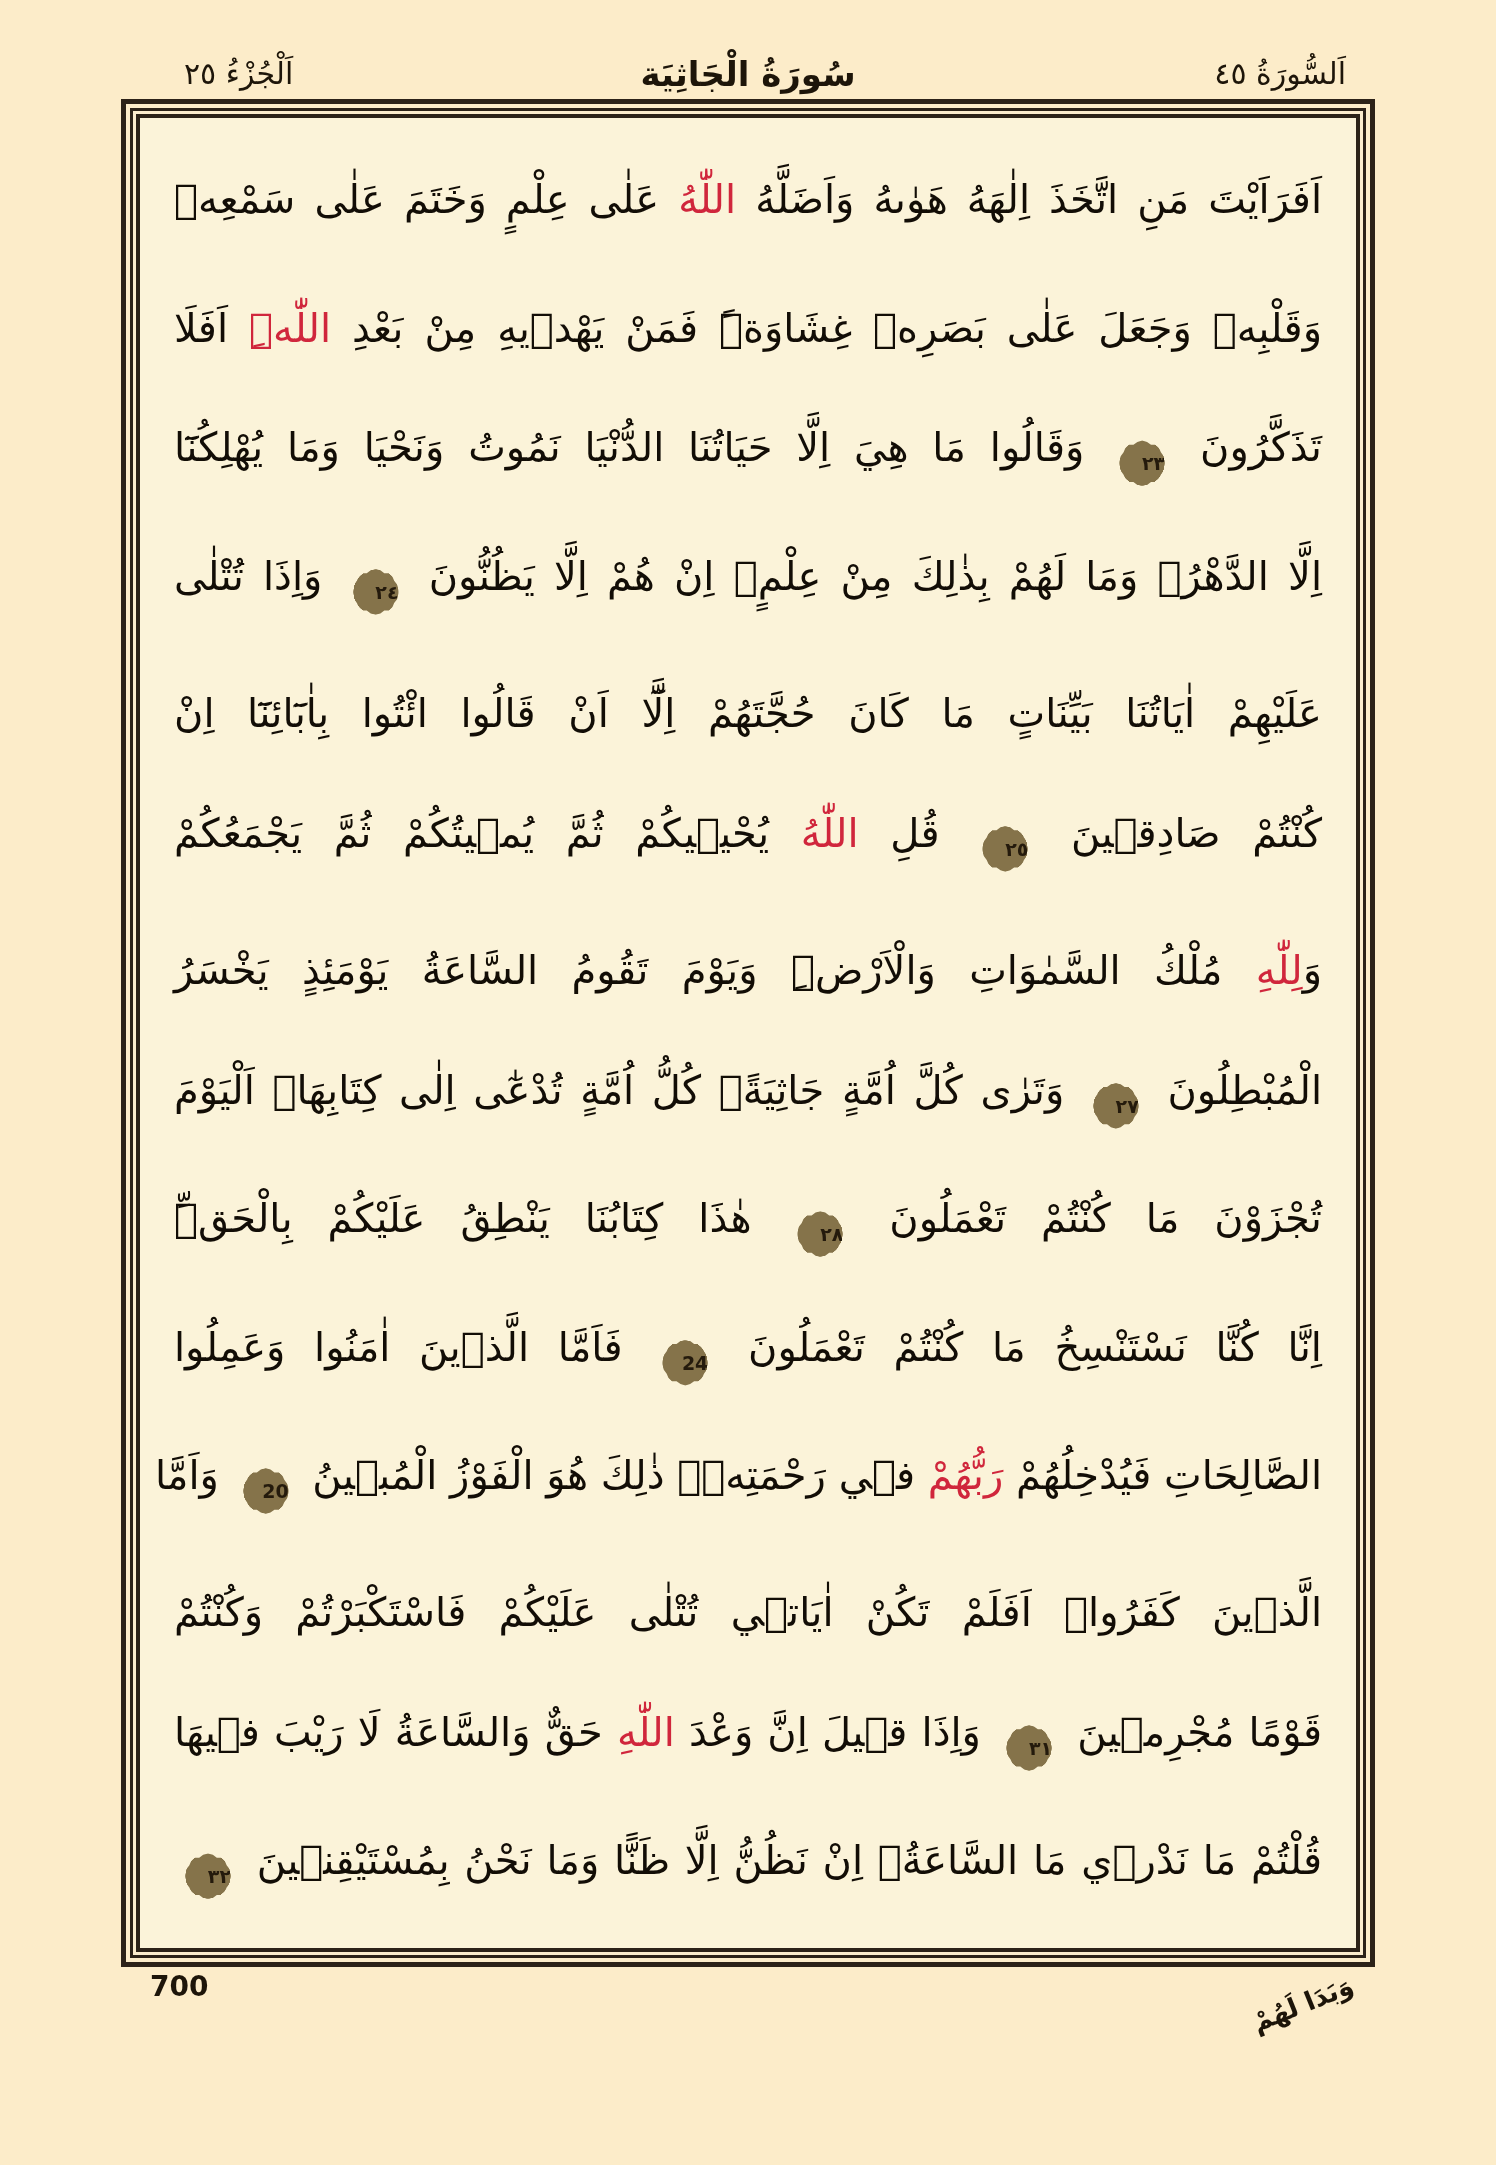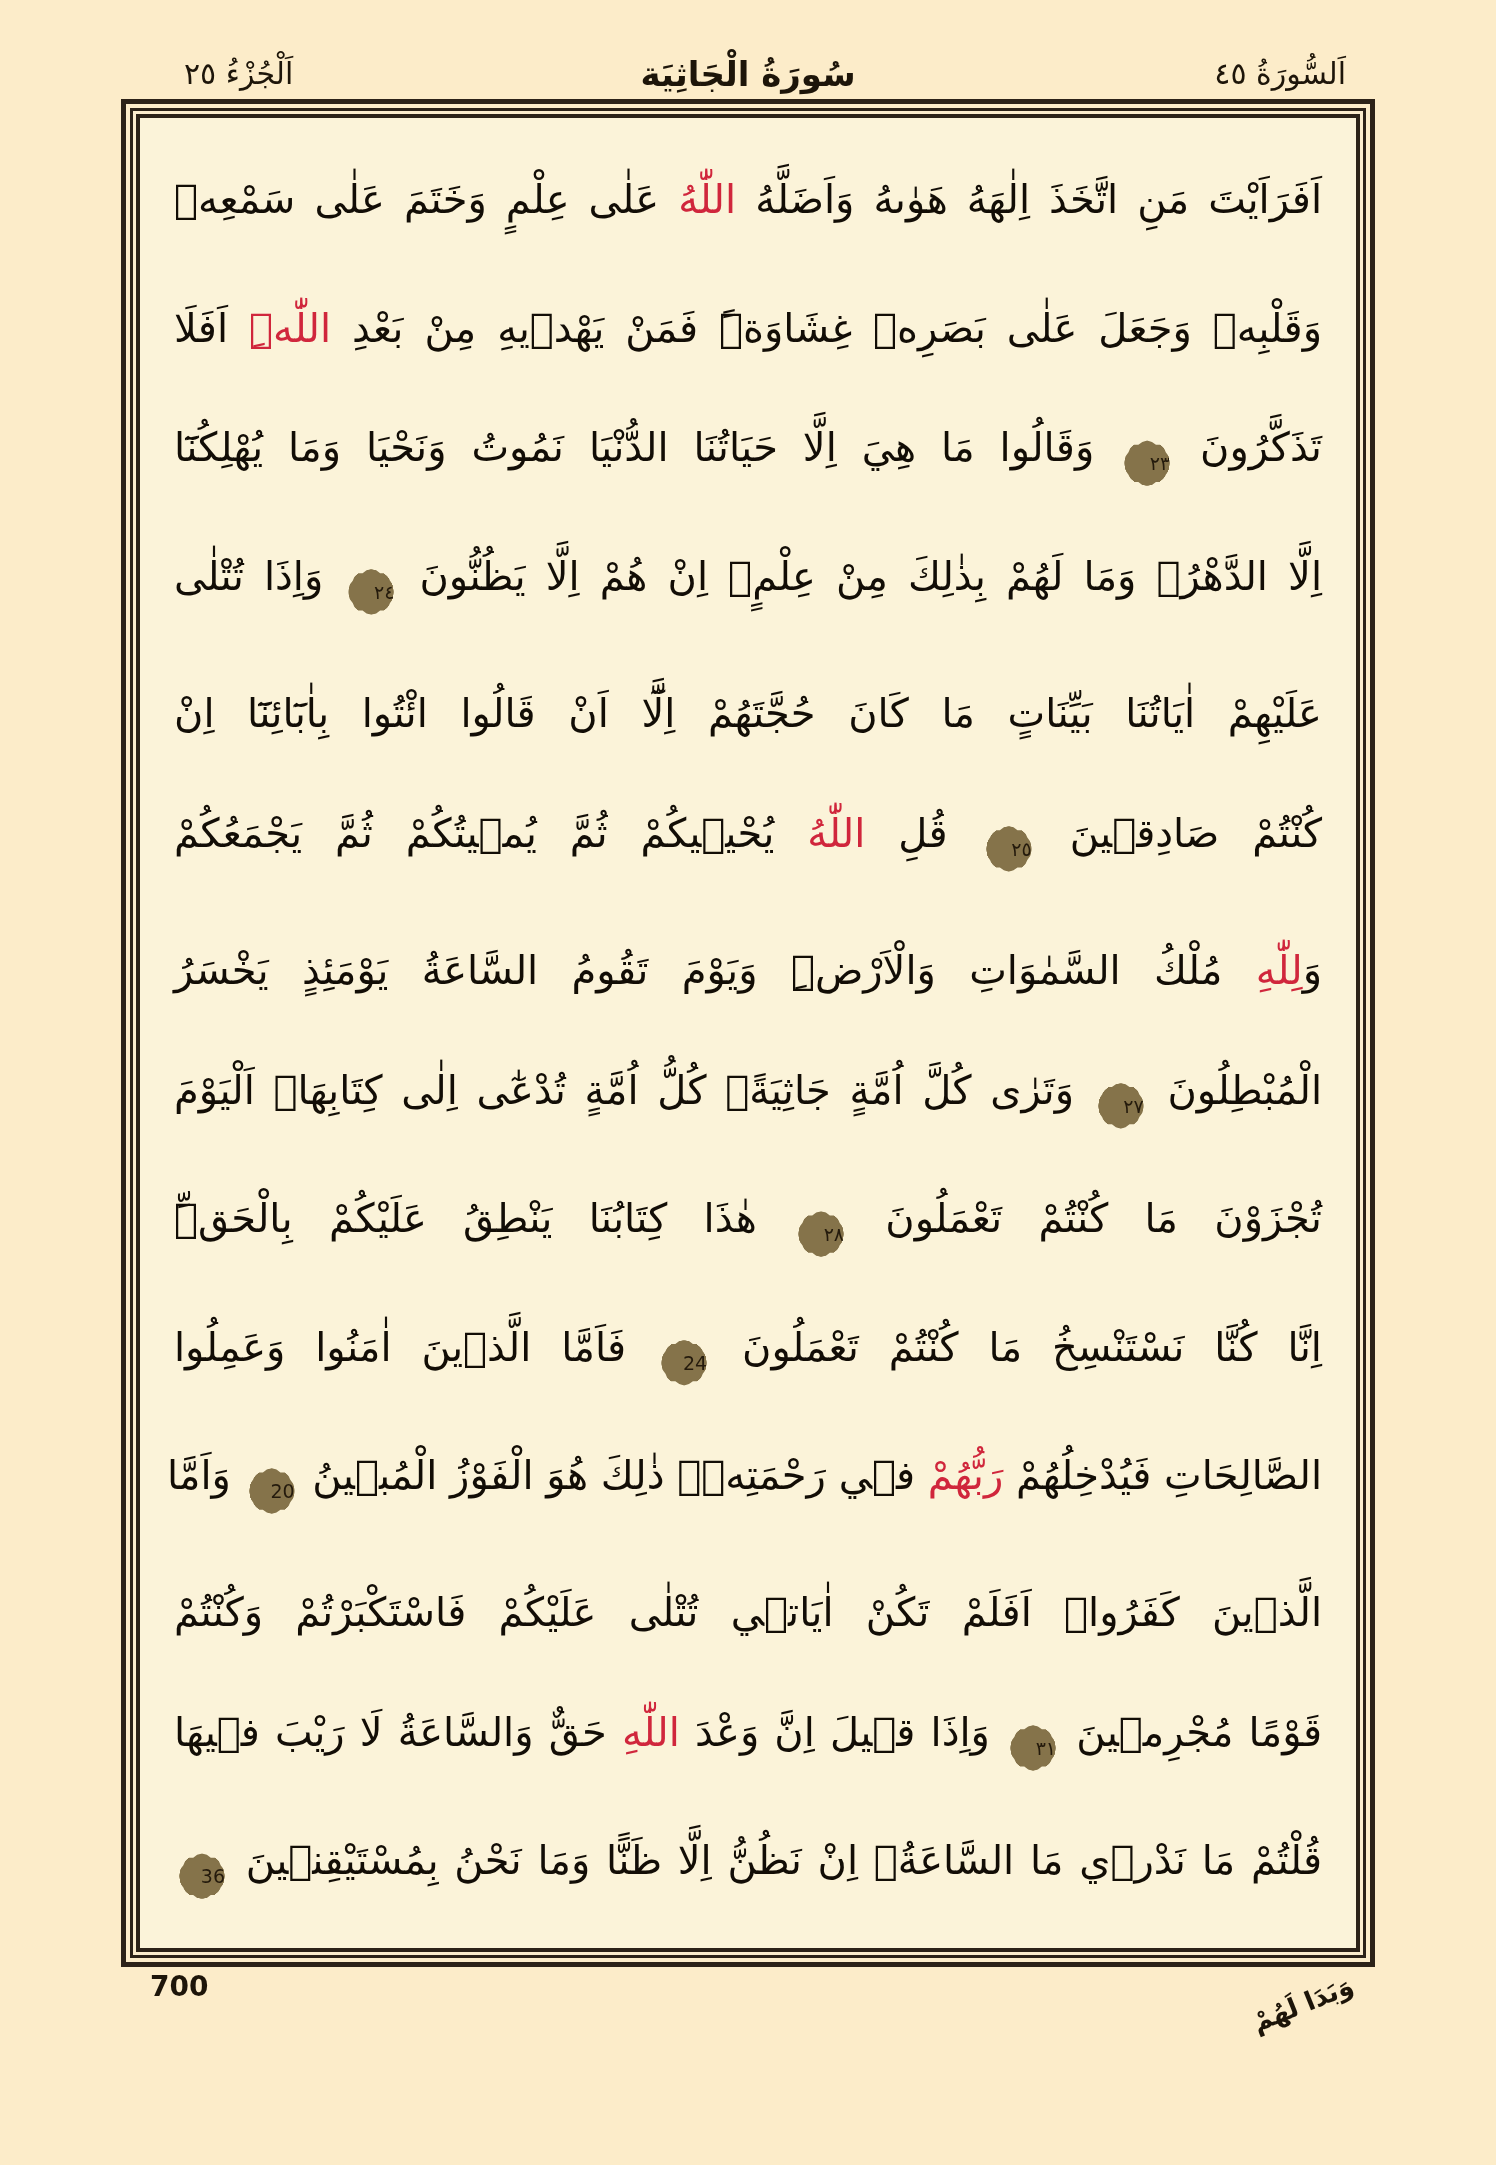--- a/index.html
+++ b/index.html
@@ -107,29 +107,29 @@
     text-align:justify;
     text-align-last:justify;
   }
   .lafz-jalala{ color:#d0263c; }
 
   
   .ayah-num{
     display:inline-block;
     width:46px;height:46px;
     vertical-align:-9px;
-    margin:0 5px;
+    margin:0 11px;
     position:relative;
     background:#85734a;
     color:#241a0c;
     font-size:19px;
     line-height:46px;
     text-align:center;
     font-family:"DejaVu Sans",sans-serif;
-    font-weight:400;
+    font-weight:700;
     -webkit-mask-image:radial-gradient(circle at 50% 50%, #000 69%, transparent 70%);
     clip-path:polygon(
       50% 0%, 60.5% 3.2%, 69.1% 9.5%, 79.4% 9.5%, 86.6% 16.7%,
       90.5% 25.6%, 96.8% 34.2%, 100% 44.7%, 100% 55.3%, 96.8% 65.8%,
       90.5% 74.4%, 86.6% 83.3%, 79.4% 90.5%, 69.1% 90.5%, 60.5% 96.8%,
       50% 100%, 39.5% 96.8%, 30.9% 90.5%, 20.6% 90.5%, 13.4% 83.3%,
       9.5% 74.4%, 3.2% 65.8%, 0% 55.3%, 0% 44.7%, 3.2% 34.2%,
       9.5% 25.6%, 13.4% 16.7%, 20.6% 9.5%, 30.9% 9.5%, 39.5% 3.2%
     );
   }
@@ -207,21 +207,21 @@
               <div class="ayah-line">
                 <span>الصَّالِحَاتِ فَيُدْخِلُهُمْ <span class="lafz-jalala">رَبُّهُمْ</span> فٖي رَحْمَتِهٖۜ ذٰلِكَ هُوَ الْفَوْزُ الْمُبٖينُ <span class="ayah-num">20</span> وَاَمَّا</span>
               </div>
               <div class="ayah-line">
                 <span>الَّذٖينَ كَفَرُواۜ اَفَلَمْ تَكُنْ اٰيَاتٖي تُتْلٰى عَلَيْكُمْ فَاسْتَكْبَرْتُمْ وَكُنْتُمْ</span>
               </div>
               <div class="ayah-line">
                 <span>قَوْمًا مُجْرِمٖينَ <span class="ayah-num">٣١</span> وَاِذَا قٖيلَ اِنَّ وَعْدَ <span class="lafz-jalala">اللّٰهِ</span> حَقٌّ وَالسَّاعَةُ لَا رَيْبَ فٖيهَا</span>
               </div>
               <div class="ayah-line">
-                <span>قُلْتُمْ مَا نَدْرٖي مَا السَّاعَةُۙ اِنْ نَظُنُّ اِلَّا ظَنًّا وَمَا نَحْنُ بِمُسْتَيْقِنٖينَ <span class="ayah-num">36</span></span>
+                <span>قُلْتُمْ مَا نَدْرٖي مَا السَّاعَةُۙ اِنْ نَظُنُّ اِلَّا ظَنًّا وَمَا نَحْنُ بِمُسْتَيْقِنٖينَ <span class="ayah-num">٣٢</span></span>
               </div>
             </div>
         </div>
       </div>
     </div>
   </div>
 </div>
 
 <div class="page-footer">
   <div class="footer-page-no">700</div>

